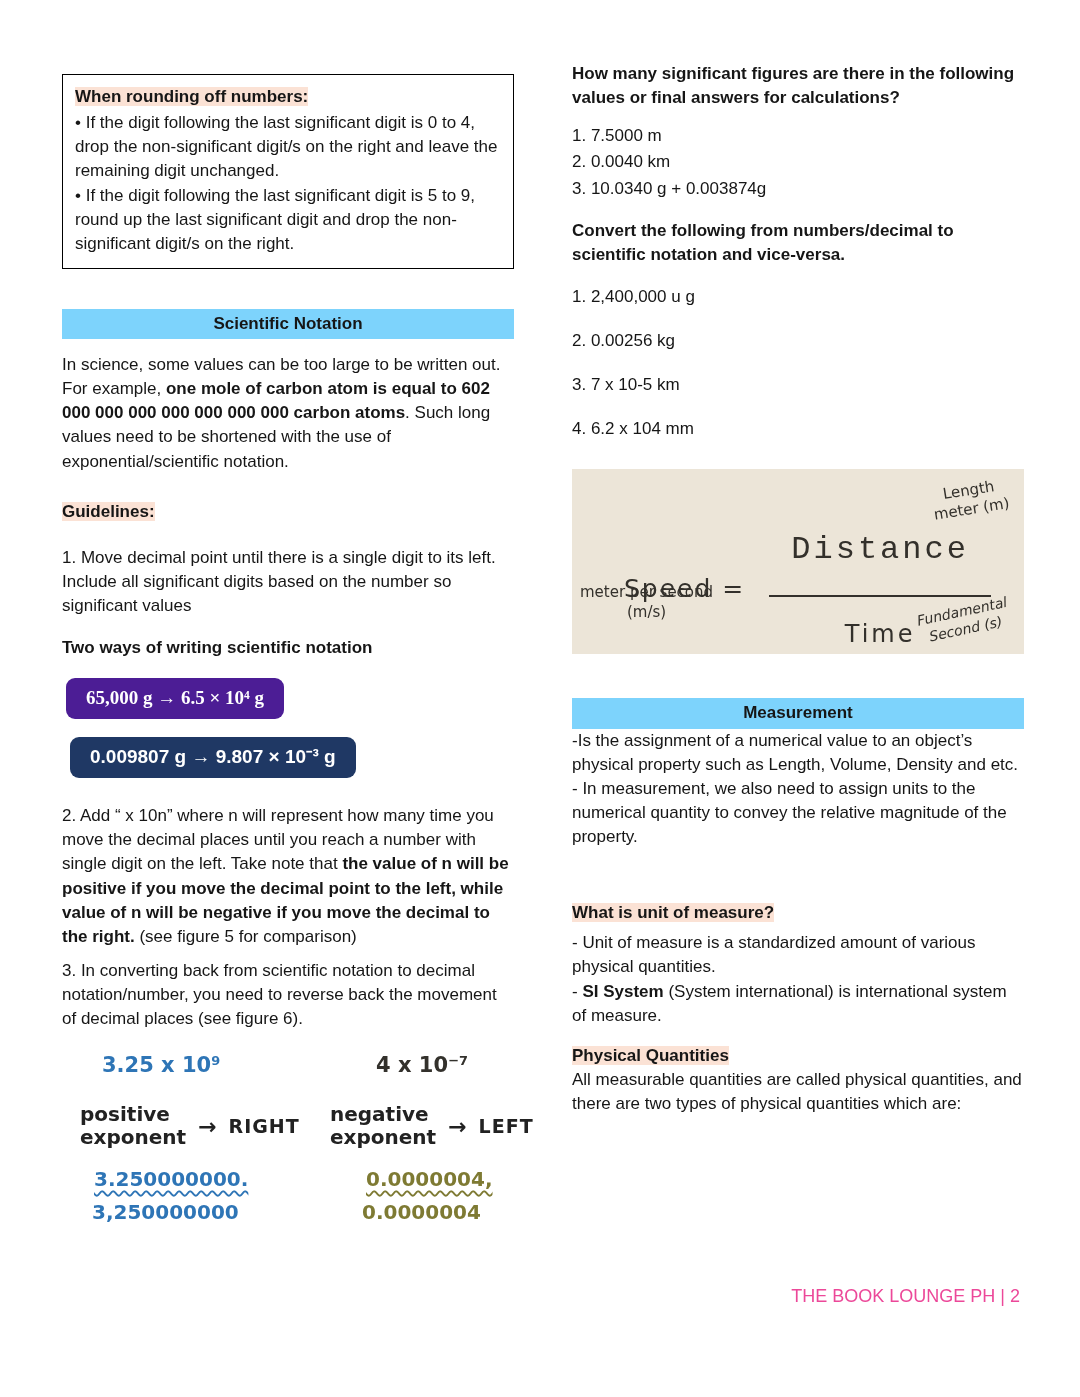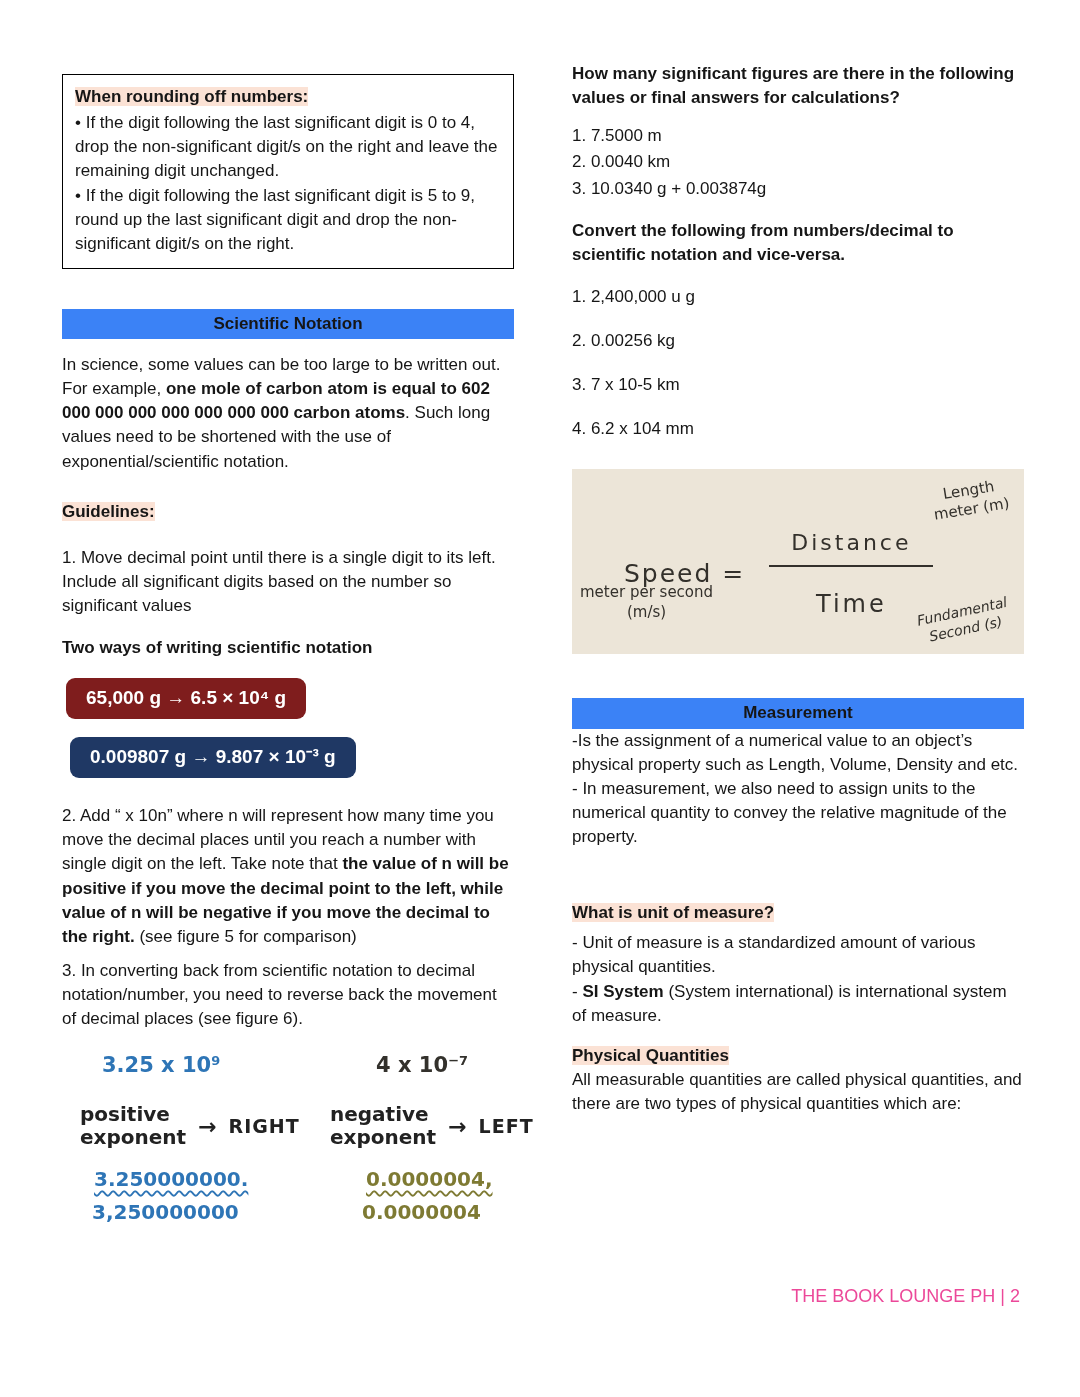--- a/index.html
+++ b/index.html
@@ -15,34 +15,34 @@
 
   .bold { font-weight:bold; }
   .hl { background:#fbe2d5; }
 
   
   .rbox { border:1.5px solid #000; padding:10px 12px 12px 12px; margin-top:12px; }
   .rbox .title-line { margin-bottom:2px; }
 
   
   .section-header {
-    background:#3b82f6; text-align:center; font-weight:bold;
+    background:#7dd3fc; text-align:center; font-weight:bold;
     padding:3px 0; margin-top:40px;
   }
   .section-header.right-h { margin-top:44px; }
 
   .para { margin-top:22px; }
   .para.tight { margin-top:10px; }
 
   
   .pill {
     display:inline-block; color:#ffffff; font-weight:bold; font-size:19px;
     border-radius:9px; padding:7px 20px; margin-top:18px;
   }
-  .pill.red { background:#7f1d1d; margin-left:4px; }
+  .pill.red { background:#4c1d95; margin-left:4px;font-family:Liberation Serif, serif; }
   .pill.navy { background:#1f3864; margin-left:8px; }
 
   
   .fig-decimal { margin-top:20px; padding-left:18px; font-family:"DejaVu Sans", cursive; }
   .fig-title {
     font-size:26px; font-weight:bold; text-decoration:underline;
     text-underline-offset:5px; letter-spacing:0.5px; margin-left:8px; color:#111;
   }
   .fig-cols { display:flex; gap:60px; margin-top:16px; }
   .fig-col { width:190px; }
@@ -60,21 +60,21 @@
 
   
   .fig-speed {
     position:relative; margin-top:28px; width:452px; height:185px;
     background:#ece5d8; font-family:"DejaVu Sans", cursive; color:#33302b;
   }
   .sp-length { position:absolute; top:12px; right:16px; font-size:15px; transform:rotate(-9deg); text-align:center; line-height:1.25; }
   .sp-formula { position:absolute; top:58px; left:52px; display:flex; align-items:center; gap:24px; }
   .sp-speed { font-size:25px; letter-spacing:2px; }
   .sp-frac { display:inline-block; text-align:center; }
-  .sp-num { display:block; font-size:22px; letter-spacing:3px; padding:0 22px 6px 22px; border-bottom:2px solid #33302b; }
+  .sp-num { display:block; font-size:32px; letter-spacing:3px; padding:0 22px 22px 22px; border-bottom:2px solid #33302b;font-family:Liberation Mono, monospace; }
   .sp-den { display:block; font-size:24px; letter-spacing:3px; padding-top:20px; }
   .sp-mps { position:absolute; left:8px; bottom:32px; font-size:15px; text-align:center; line-height:1.35; }
   .sp-fund { position:absolute; right:14px; bottom:16px; font-size:14px; font-style:italic; transform:rotate(-12deg); text-align:center; line-height:1.3; }
 
   
   .list { margin-top:14px; }
   .list > div { margin-bottom:2px; }
   .spaced-list { margin-top:18px; }
   .spaced-list > div { margin-bottom:20px; }
 

